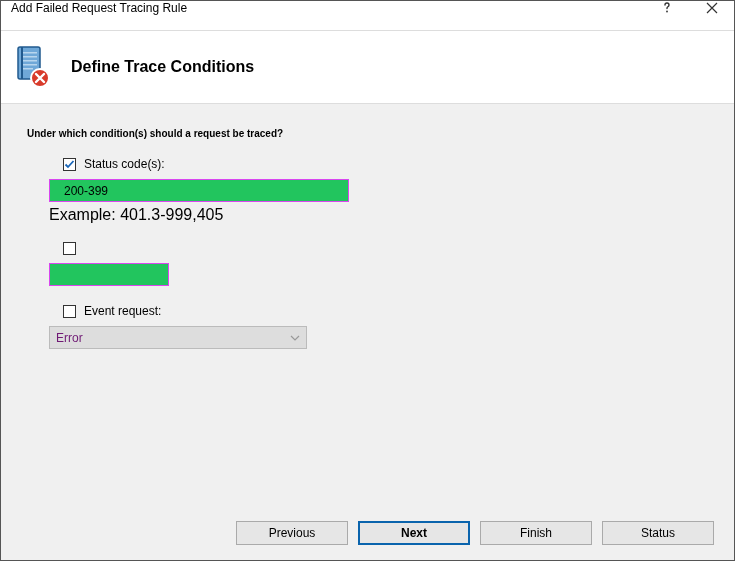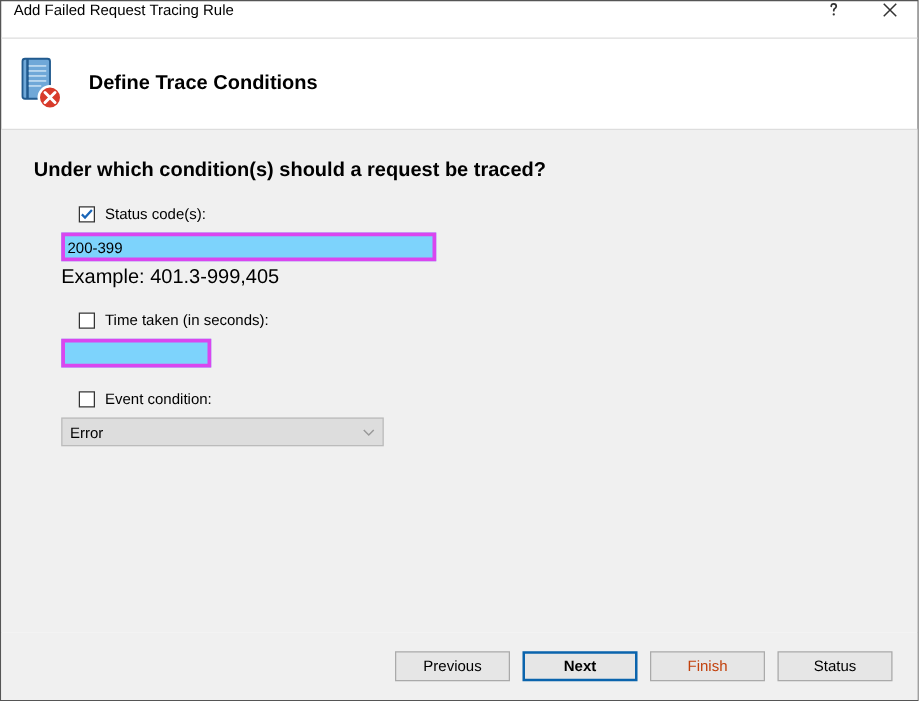--- a/index.html
+++ b/index.html
@@ -14,51 +14,51 @@
   .tbtn { width:45px; height:30px; display:flex; align-items:center; justify-content:center; }
   .tbtn svg { display:block; }
   .header {
     display:flex; align-items:center; gap:18px; padding:14px 16px 14px 8px; border-bottom:1px solid #ddd;
   }
   .hicon { width:44px; height:44px; position:relative; }
   .htitle { font-size:16px; font-weight:600; }
   .body {
     flex:1; background:#f0f0f0; padding:24px 26px; position:relative;
   }
-  .question { font-weight:600; font-size:16px; margin-bottom:18px; }
+  .question { font-weight:600; font-size:10px; margin-bottom:18px; }
   .row { display:flex; align-items:center; gap:8px; margin-bottom:8px;padding-left:36px; }
   .checkbox {
     width:13px; height:13px; border:1px solid #333; background:#fff; display:flex; align-items:center; justify-content:center;
   }
   .checkbox.checked svg { display:block; }
   .checkbox svg { display:none; }
   .label { font-size:12px; }
   .indent { margin-left:22px; }
   .textinput {
-    border:3px solid #d946ef; background:#7dd3fc; height:23px; padding:2px 2px; font-size:12px; font-family:inherit;
+    border:1px solid #d946ef; background:#22c55e; height:23px; padding:2px 14px; font-size:12px; font-family:inherit;
     width:300px;
   }
   .textinput.small { width:120px; }
   .hint { font-size:16px; margin-top:4px; margin-bottom:16px; }
   .group { margin-bottom:18px; }
   .dropdown {
     width:258px; height:23px; border:1px solid #bbb; background:#ddd; display:flex; align-items:center;
-    padding:0 6px; color:#000000; position:relative;
+    padding:0 6px; color:#701a75; position:relative;
   }
   .dropdown .chev { position:absolute; right:6px; top:6px; }
   .footer {
     height:54px; background:#f0f0f0; display:flex; align-items:center; justify-content:flex-end;
     gap:10px; padding:0 20px;
   }
   .btn {
-    width:92px; height:24px; border:1px solid #aaa; background:#e6e6e6; font-size:12px;
+    width:112px; height:24px; border:1px solid #aaa; background:#e6e6e6; font-size:12px;
     display:flex; align-items:center; justify-content:center; font-family:inherit;
   }
   .btn.default { border:2px solid #0a64ad; background:#e6e6e6;font-weight:bold; }
-  .btn.disabled { color:#c2410c;text-align:right; }
+  .btn.disabled { color:#000000;text-align:right; }
 </style>
 </head>
 <body>
 
 <div class="window">
 
   <div class="titlebar">
     <div class="title">Add Failed Request Tracing Rule</div>
     <div class="tbtn">
       <svg width="14" height="14" viewBox="0 0 14 14">
@@ -106,33 +106,32 @@
         <input class="textinput" type="text" value="200-399" style="">
         <div class="hint">Example: 401.3-999,405</div>
       </div>
     </div>
 
     <div class="group">
       <div class="row">
         <div class="checkbox">
           
         </div>
-        <div class="label">Time taken (in seconds):</div>
       </div>
       <div class="indent">
         <input class="textinput small" type="text" value="" style="">
       </div>
     </div>
 
     <div class="group">
       <div class="row">
         <div class="checkbox">
           
         </div>
-        <div class="label">Event condition:</div>
+        <div class="label">Event request:</div>
       </div>
       <div class="indent">
         <div class="dropdown">
           <span>Error</span>
           <svg class="chev" width="10" height="10" viewBox="0 0 10 10">
             <path d="M1 3 L5 7 L9 3" stroke="#999" stroke-width="1.2" fill="none"></path>
           </svg>
         </div>
       </div>
     </div>

